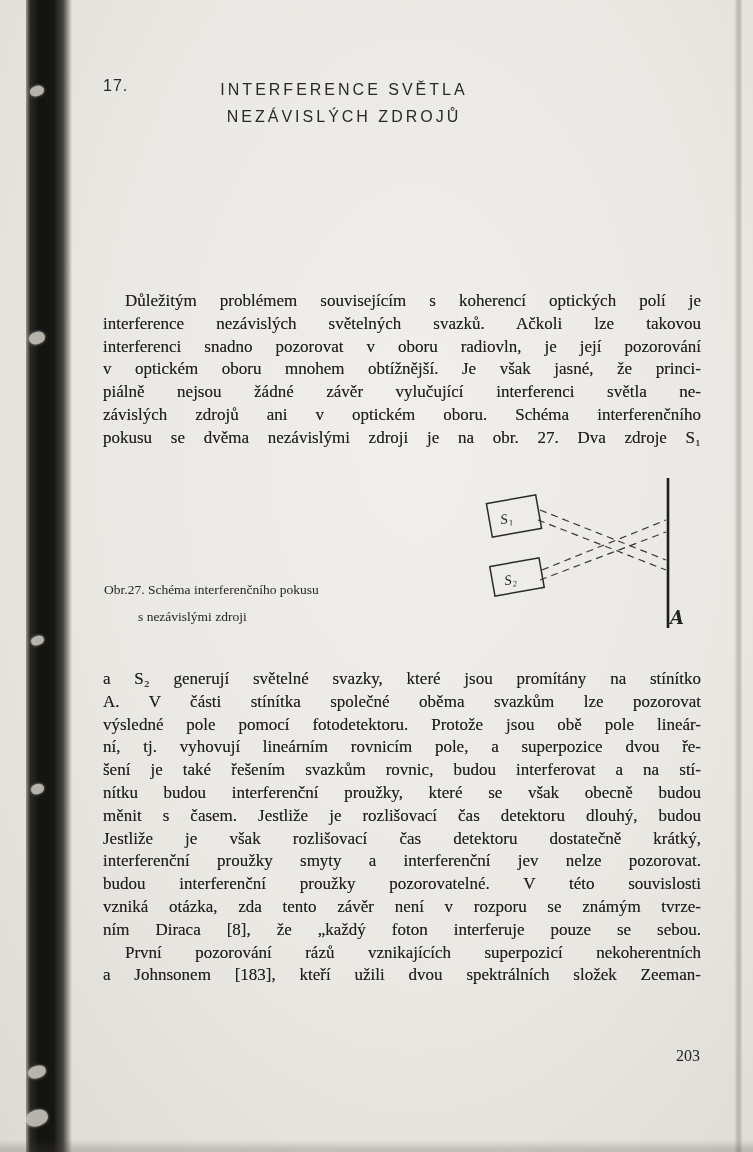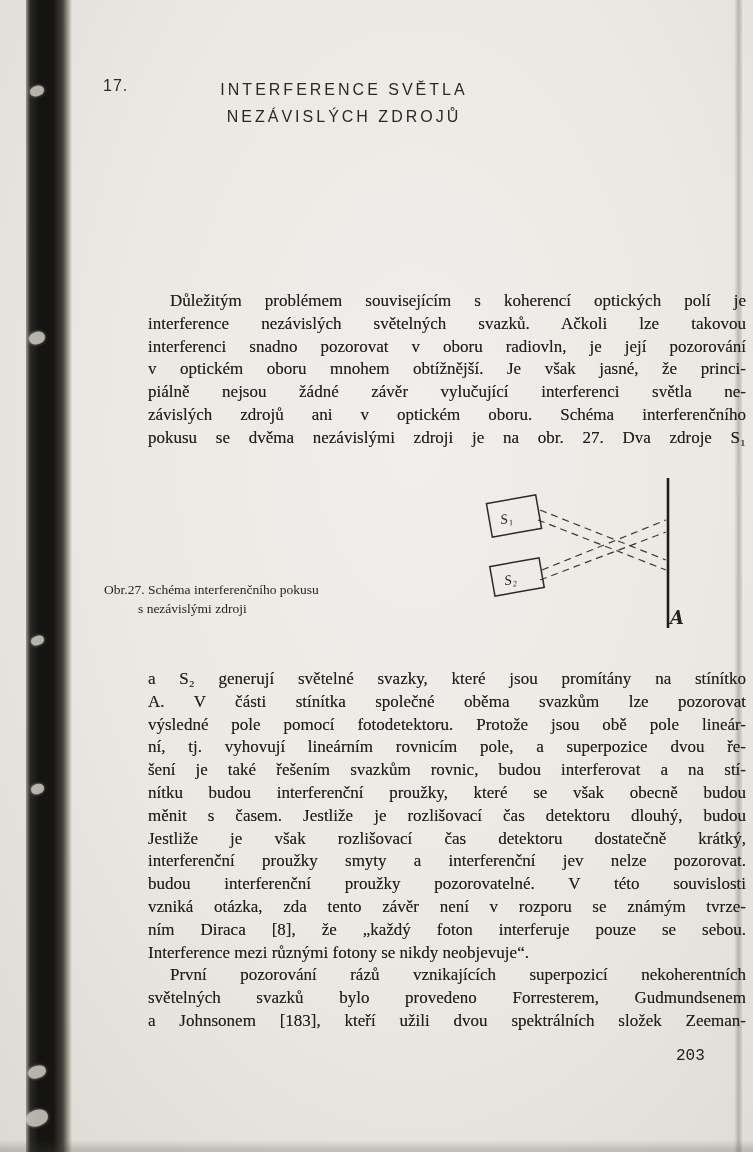--- a/index.html
+++ b/index.html
@@ -41,42 +41,41 @@
     position:absolute; left:176px; top:76px; width:336px; text-align:center;
     font-family:"Liberation Sans","DejaVu Sans",sans-serif;
     font-size:16px; letter-spacing:3px; line-height:27px; color:#2a2926;
   }
 
   
   .textblock {
     position:absolute; left:103px; width:598px;
     font-size:17px; line-height:22.8px;
     text-shadow:0 0 .4px rgba(32,30,26,.55);
-    margin-left:45px;
   }
   .line { text-align:justify; }
   .jl   { text-align-last:justify; }
   .ind  { padding-left:22px; }
 
   
   .figure { position:absolute; left:90px; top:462px; }
   .box  { fill:none; stroke:#2b2a26; stroke-width:1.5; }
   .ray  { stroke:#3b3935; stroke-width:1.2; stroke-dasharray:7 5; }
   .screen { stroke:#1d1c19; stroke-width:2.6; }
   .boxlabel { font:italic 14px "Liberation Serif","DejaVu Serif",serif; fill:#23221e; }
   .screenlabel { font:italic bold 18px "DejaVu Serif",serif; fill:#23221e; }
 
   .caption {
     position:absolute; left:104px; top:580px; width:300px;
     font-size:13.5px; line-height:19px; color:#26251f;
   }
-  .caption .l2 { padding-left:34px; }
+  .caption .l2 { padding-left:34px;margin-top:8px; }
 
   .page-number {
-    position:absolute; left:676px; top:1047px; font-size:16px; color:#23221e;font-family:Liberation Mono, monospace;
+    position:absolute; left:676px; top:1047px; font-size:16px; color:#23221e;
   }
 </style>
 </head>
 <body>
 
 <div>
 
   <div class="binding"></div>
   <div class="stitch" style="left:30px;top:86px;width:14px;height:10px;"></div>
   <div class="stitch" style="left:29px;top:332px;width:16px;height:12px;"></div>
@@ -131,21 +130,19 @@
     <div class="line jl">výsledné pole pomocí fotodetektoru. Protože jsou obě pole lineár-</div>
     <div class="line jl">ní, tj. vyhovují lineárním rovnicím pole, a superpozice dvou ře-</div>
     <div class="line jl">šení je také řešením svazkům rovnic, budou interferovat a na stí-</div>
     <div class="line jl">nítku budou interferenční proužky, které se však obecně budou</div>
     <div class="line jl">měnit s časem. Jestliže je rozlišovací čas detektoru dlouhý, budou</div>
     <div class="line jl">Jestliže je však rozlišovací čas detektoru dostatečně krátký,</div>
     <div class="line jl">interferenční proužky smyty a interferenční jev nelze pozorovat.</div>
     <div class="line jl">budou interferenční proužky pozorovatelné. V této souvislosti</div>
     <div class="line jl">vzniká otázka, zda tento závěr není v rozporu se známým tvrze-</div>
     <div class="line jl">ním Diraca [8], že „každý foton interferuje pouze se sebou.</div>
-    <div class="line">Interference mezi různými fotony se nikdy neobjevuje“.</div>
     <div class="line jl ind">První pozorování rázů vznikajících superpozicí nekoherentních</div>
-    <div class="line jl">světelných svazků bylo provedeno Forresterem, Gudmundsenem</div>
     <div class="line jl">a Johnsonem [183], kteří užili dvou spektrálních složek Zeeman-</div>
   </div>
 
   <div class="page-number">203</div>
 
 </div>
 
 </body></html>

